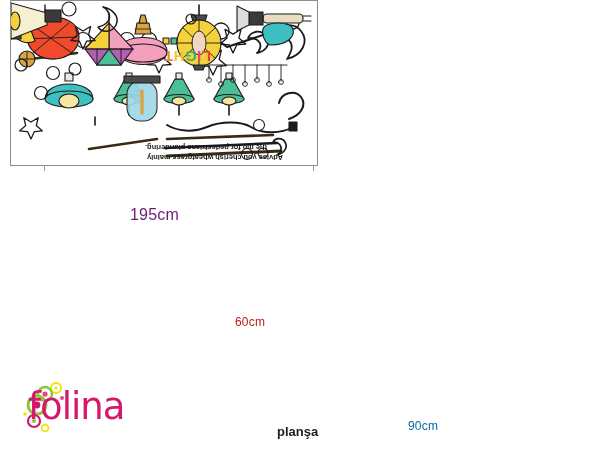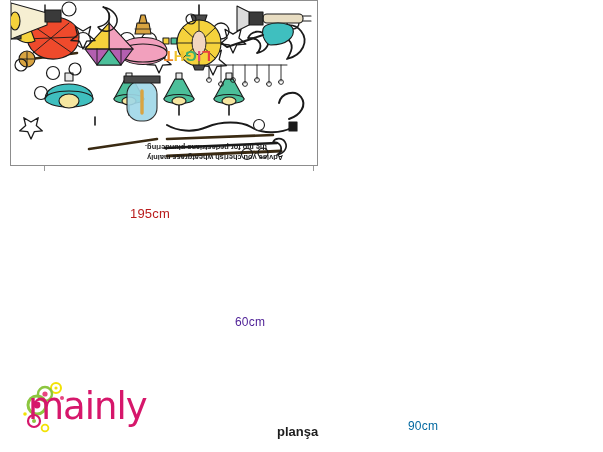--- a/index.html
+++ b/index.html
@@ -43,22 +43,22 @@
     font-weight:400;
   }
 
   
   #plansa-label{
     position:absolute;left:277px;top:424px;
     font-size:13px;font-weight:bold;color:#1d1d1d;
     font-family:"Liberation Sans", sans-serif;
   }
   #w90-label{position:absolute;left:408px;top:419px;font-size:12px;color:#0369a1;}
-  #h60-label{position:absolute;left:235px;top:315px;font-size:12px;color:#4c1d95;}
-  #w195-label{position:absolute;left:130px;top:206px;font-size:13px;color:#b91c1c;}
+  #h60-label{position:absolute;left:235px;top:315px;font-size:12px;color:#b91c1c;}
+  #w195-label{position:absolute;left:130px;top:206px;font-size:16px;color:#701a75;}
   #h86-label{position:absolute;left:12px;top:130px;font-size:12px;color:#3b3b3b;}
 
   
   svg{display:block;overflow:visible;}
 
   .tinytext{
     position:absolute;font-size:3.1px;line-height:4.2px;color:#4a4a4a;
     font-family:"Liberation Sans", sans-serif;white-space:pre-line;
   }
   .lightword{position:absolute;font-size:7px;font-weight:bold;letter-spacing:.4px;
@@ -414,16 +414,16 @@
       <circle cx="33" cy="13" r="7" fill="none" stroke="#8cc63f" stroke-width="2.4"></circle>
       <circle cx="33" cy="13" r="2.6" fill="#e8457f"></circle>
       <circle cx="25" cy="24" r="9" fill="none" stroke="#8cc63f" stroke-width="3"></circle>
       <circle cx="25" cy="24" r="3.4" fill="#d6176b"></circle>
       <circle cx="22" cy="40" r="6" fill="none" stroke="#d6176b" stroke-width="2.2"></circle>
       <circle cx="22" cy="40" r="2" fill="#8cc63f"></circle>
       <circle cx="33" cy="47" r="3.4" fill="none" stroke="#f2e205" stroke-width="1.8"></circle>
       <circle cx="13" cy="33" r="1.8" fill="#f2e205"></circle>
       <circle cx="50" cy="17" r="2" fill="#e8457f"></circle>
     </svg>
-    <div class="logo-word">mainly</div>
+    <div class="logo-word">folina</div>
   </div>
 
 </div>
 
 </body></html>

